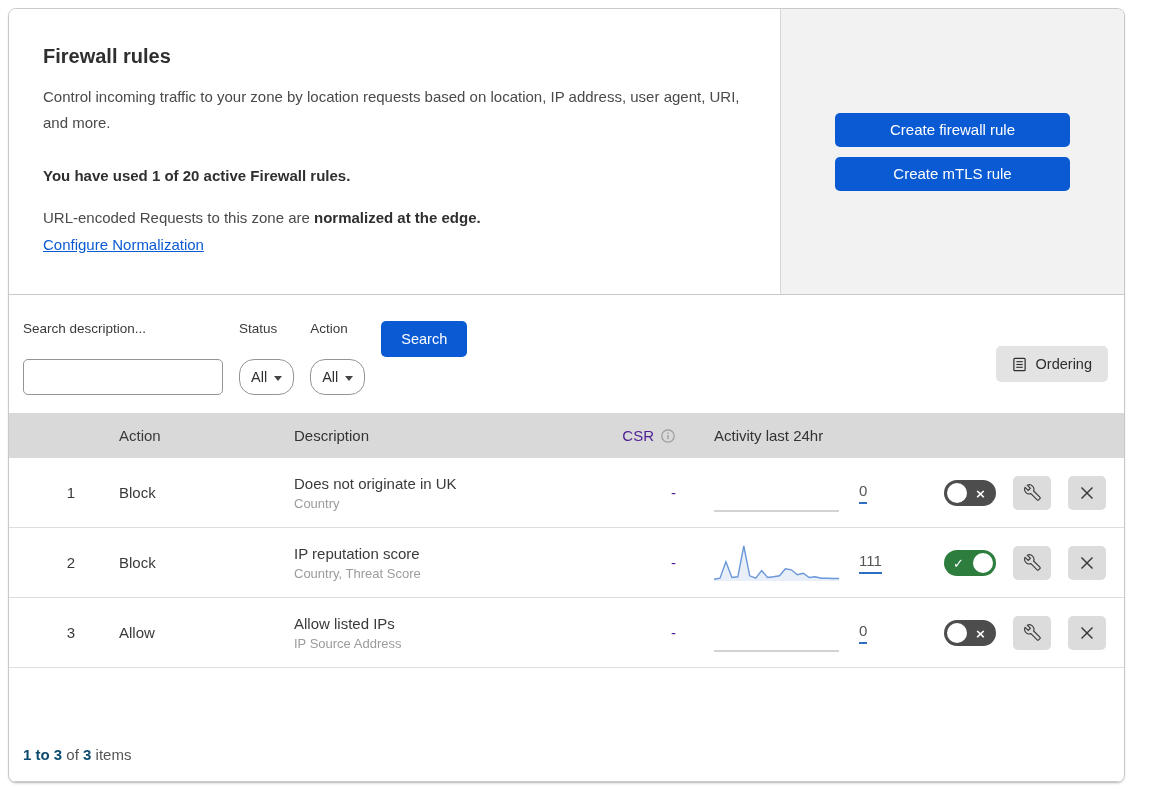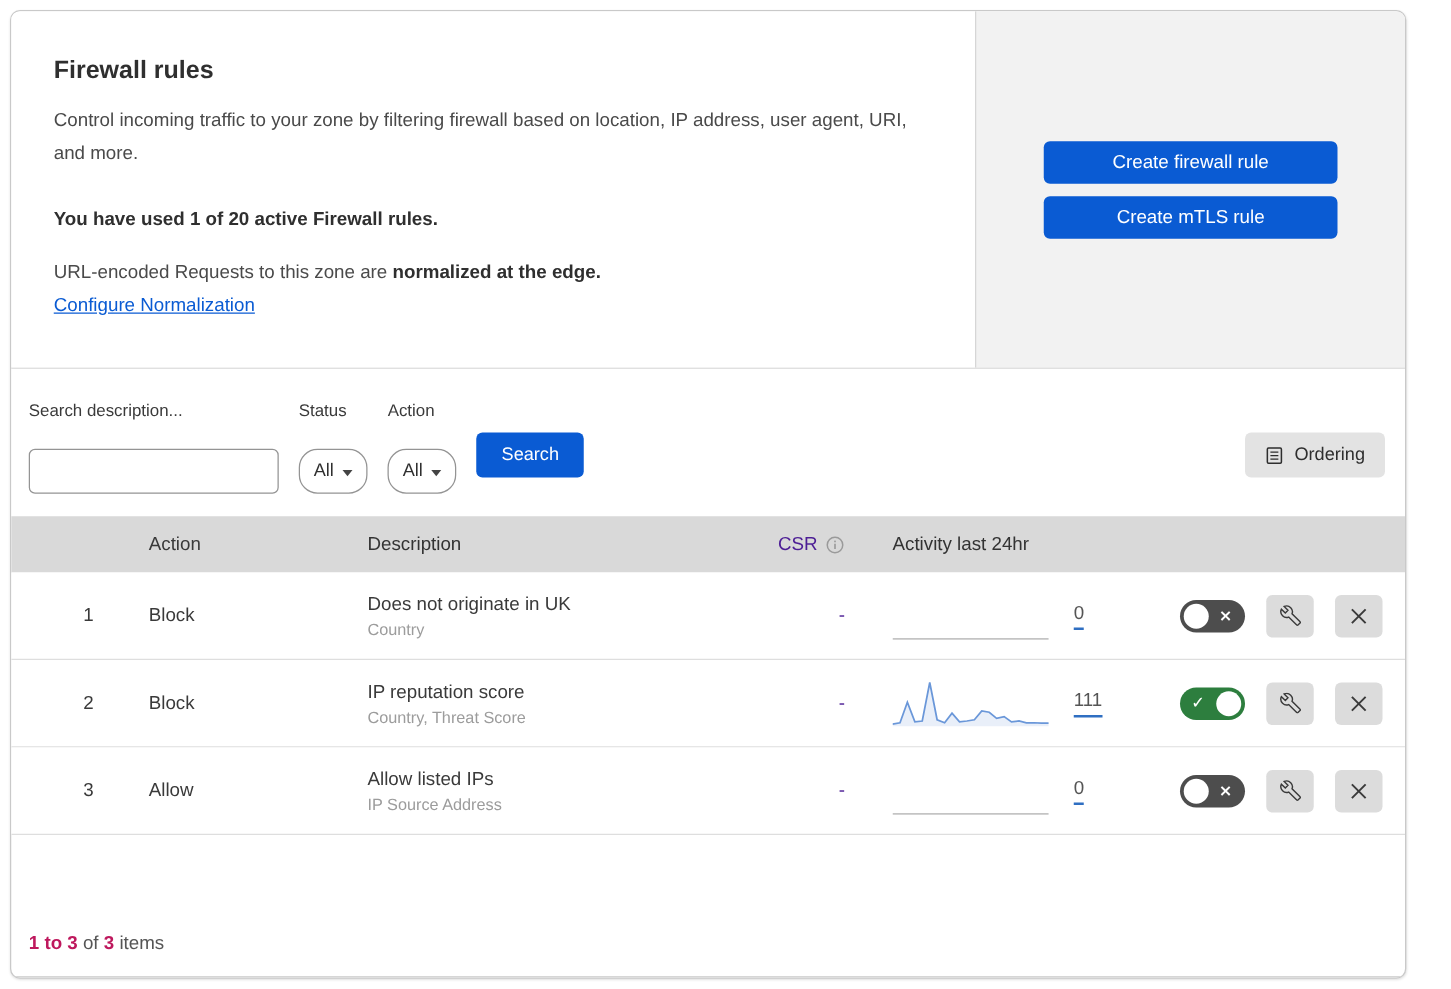--- a/index.html
+++ b/index.html
@@ -59,21 +59,21 @@
     height:36px; border:1px solid #949494; border-radius:15px; background:#fff;
     display:flex; align-items:center; gap:7px; padding:0 11px;
     font-size:14.5px; color:#2f2f2f; cursor:pointer;
   }
   .caret {
     width:0; height:0; border-left:4px solid transparent;
     border-right:4px solid transparent; border-top:5px solid #444;
     margin-top:2px;
   }
   .btn-search {
-    height:36px; padding:0 20px; margin-top:25px;
+    height:36px; padding:0 20px; 
     background:#0a5bd3; color:#fff; font-size:14.5px;
     border:none; border-radius:5px; cursor:pointer; font-family:inherit;
   }
   .spacer { flex:1; }
   .btn-ordering {
     height:36px; padding:0 16px; margin-top:25px;
     background:#e3e3e3; color:#2e2e2e; font-size:14.5px;
     border:none; border-radius:5px; cursor:pointer; font-family:inherit;
     display:flex; align-items:center; gap:9px;justify-content:center;
   }
@@ -132,21 +132,21 @@
     width:38px; height:34px; background:#dcdcdc; border:none; border-radius:5px;
     cursor:pointer; display:flex; align-items:center; justify-content:center;
   }
 
   
   .tfoot {
     flex:1 1 auto; display:flex; align-items:flex-end;
     padding:0 14px 18px 14px; border-bottom:1px solid #c9c9c9;
     font-size:15px; color:#555;
   }
-  .tfoot b { color:#be185d; }
+  .tfoot b { color:#0c4a6e; }
   .help-bar {
     flex:0 0 47px; display:flex; align-items:center; justify-content:flex-end;
     padding-right:20px;
   }
   .help-link {
     color:#0a5bd3; font-size:15px; cursor:pointer; text-decoration:none;
     display:flex; align-items:center; gap:8px;
   }
   .help-arrow {
     width:0; height:0; border-top:6px solid transparent;
@@ -155,21 +155,21 @@
 </style>
 </head>
 <body>
 
 <div class="page">
   <div class="card">
 
     <div class="top-band">
       <div class="intro">
         <h1>Firewall rules</h1>
-        <p class="desc">Control incoming traffic to your zone by filtering firewall based on location, IP address, user agent, URI, and more.</p>
+        <p class="desc">Control incoming traffic to your zone by location requests based on location, IP address, user agent, URI, and more.</p>
         <p class="usage">You have used 1 of 20 active Firewall rules.</p>
         <p class="norm"><span>URL-encoded Requests to this zone are </span><b>normalized at the edge.</b></p>
         <a class="norm-link">Configure Normalization</a>
       </div>
       <div class="aside">
         <button class="btn-primary">Create firewall rule</button>
         <button class="btn-primary">Create mTLS rule</button>
       </div>
     </div>
 

